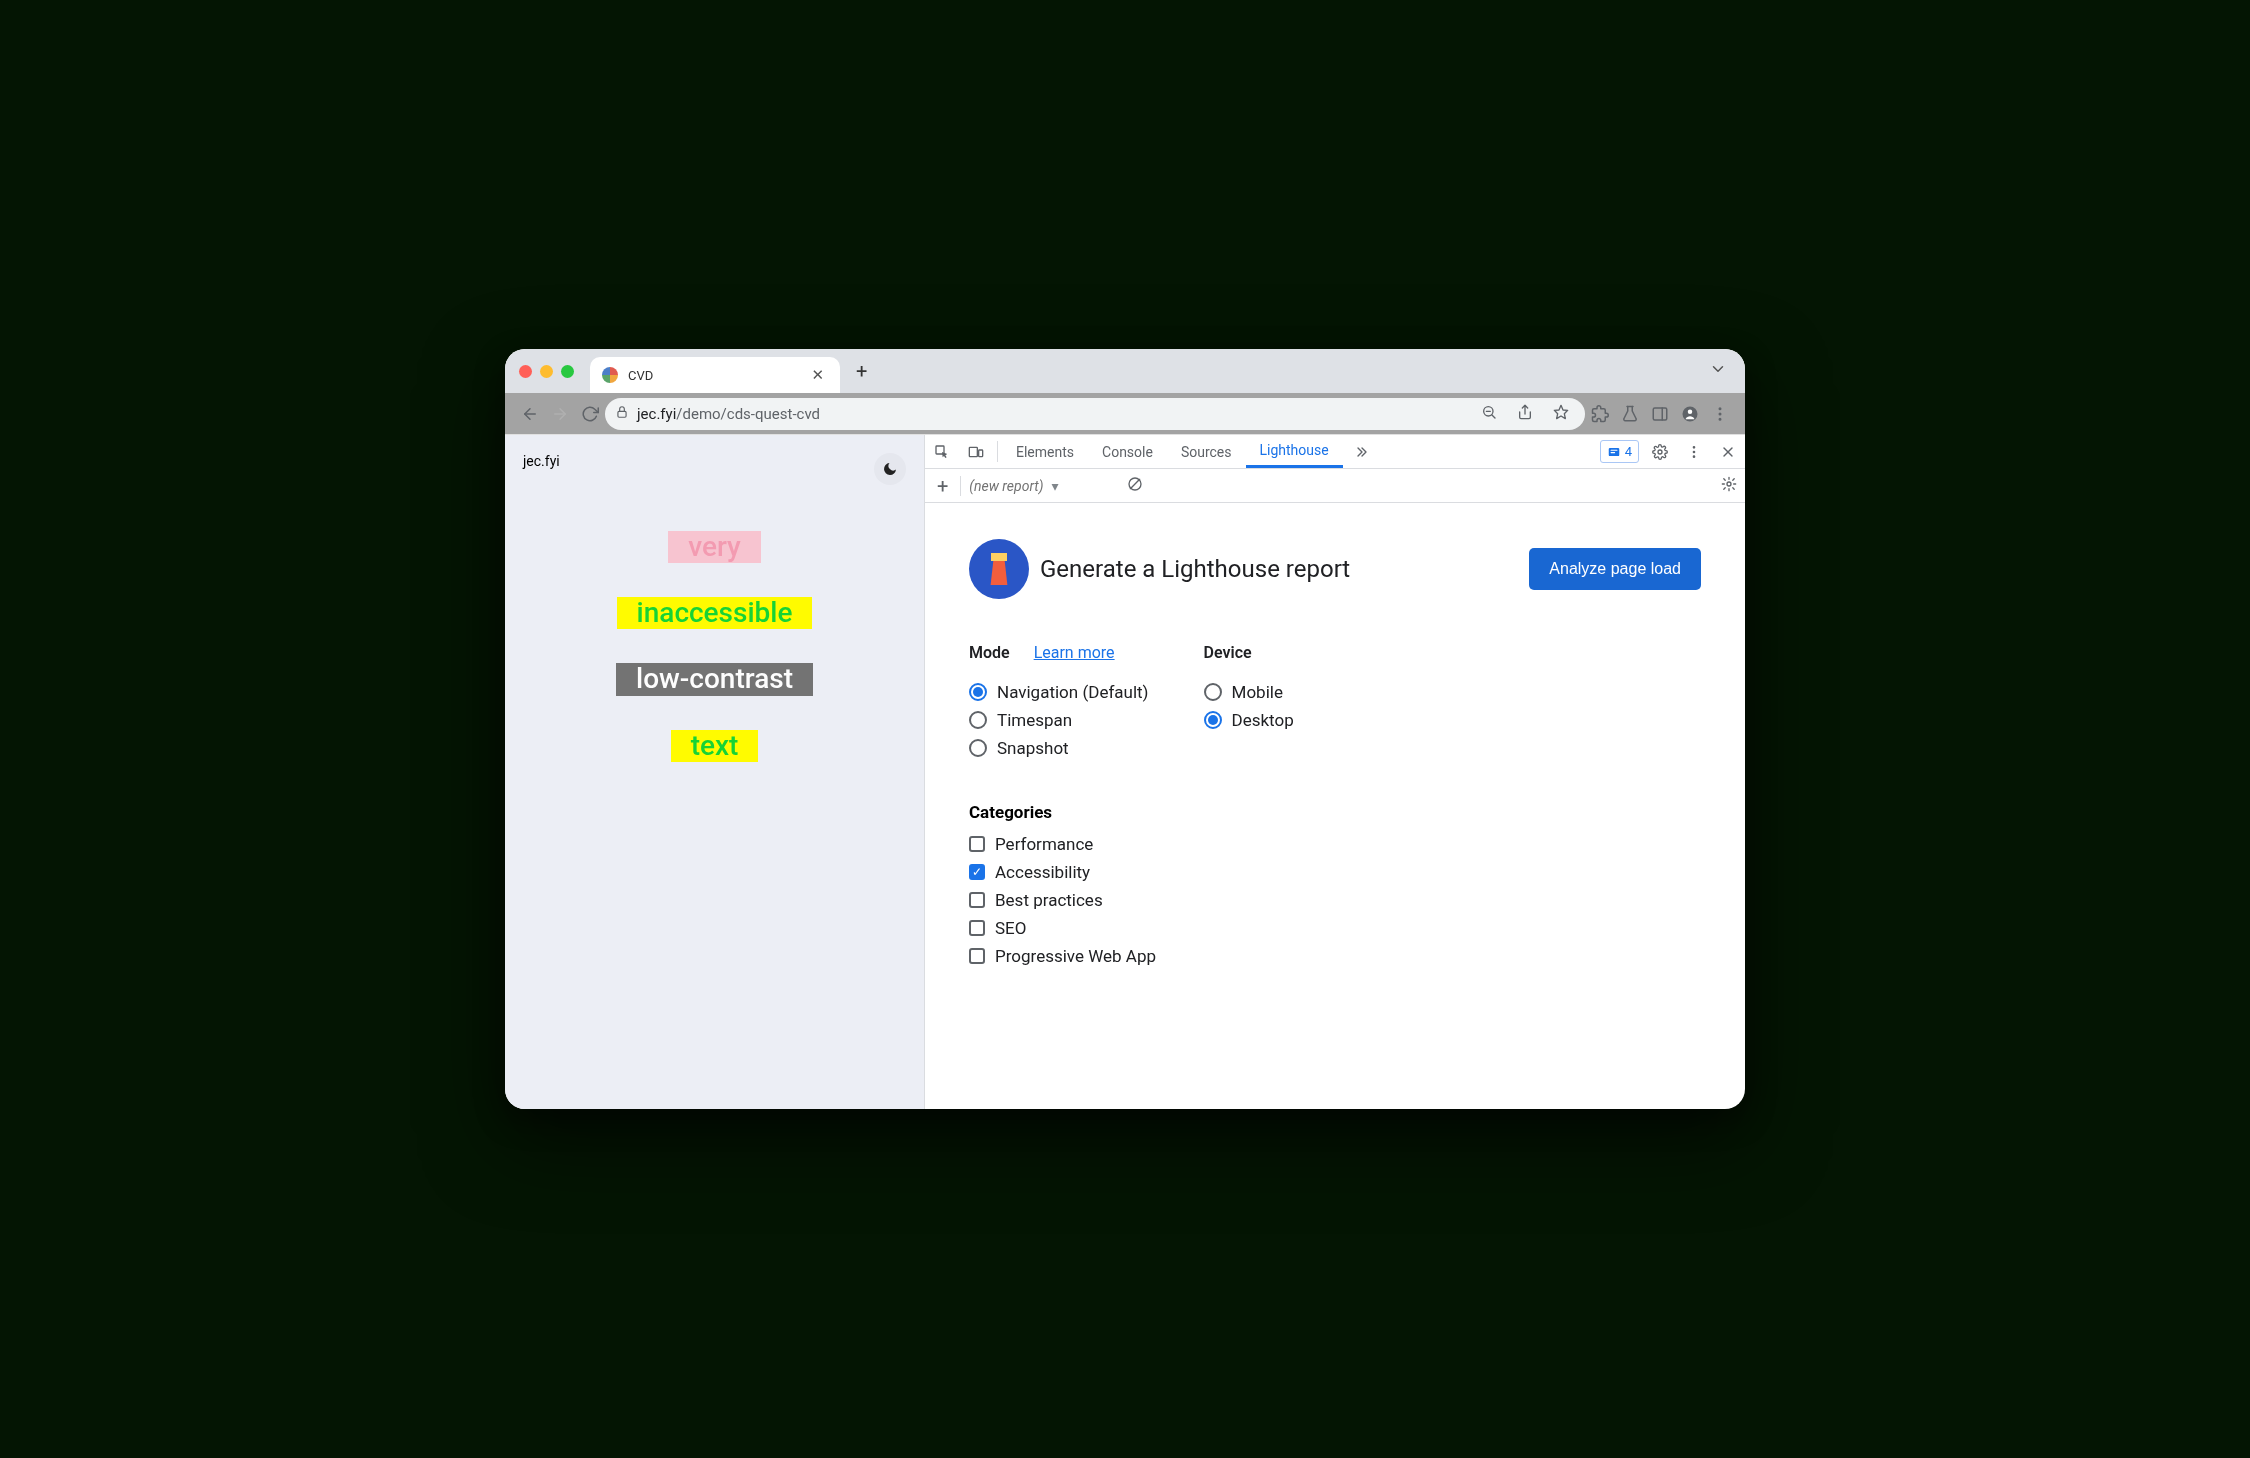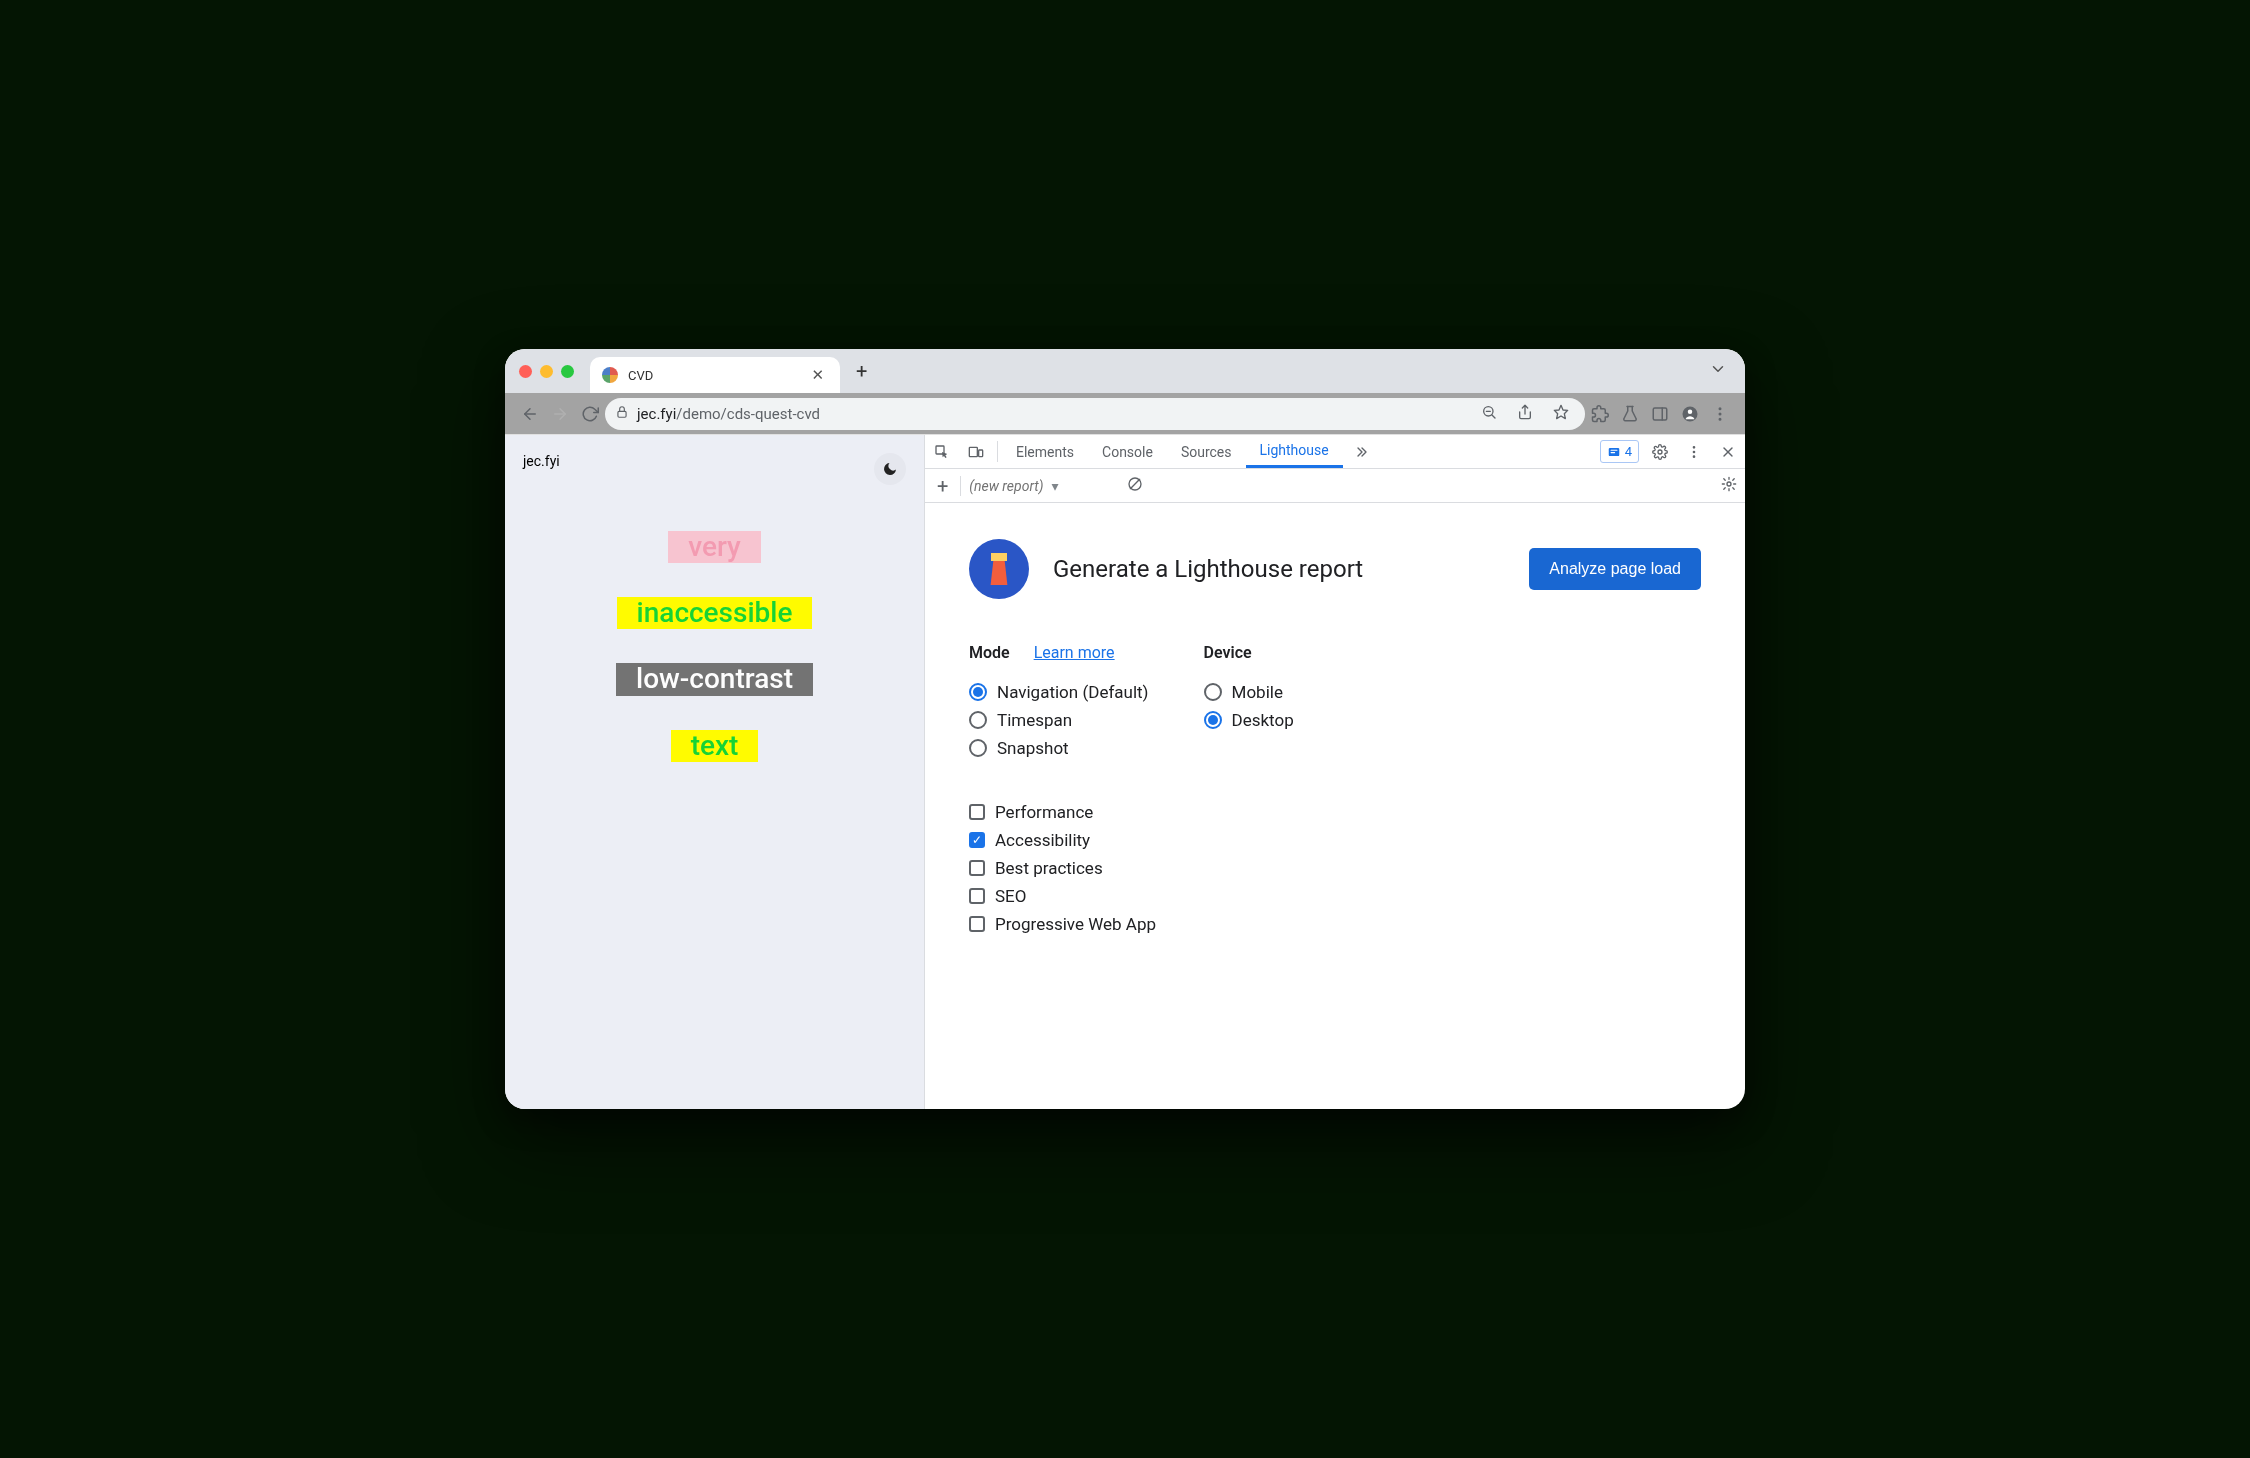--- a/index.html
+++ b/index.html
@@ -152,21 +152,21 @@
   gap: 8px;
   color:#5f6368;
   font-size: 14px;
 }
 .dt-sub .plus { font-size: 20px; padding: 0 4px; }
 .dt-sub .rep { color:#737373; font-style: italic; flex:0 0 auto; }
 .dt-sub .dd { padding-right: 60px; color:#80868b; }
 .dt-sub .sp { flex: 1; }
 
 .lh-body { flex:1; padding: 36px 44px; overflow:auto; }
-.lh-head { display:flex; align-items:center; gap: 24px; margin-bottom: 44px; }
+.lh-head { display:flex; align-items:center; gap: 11px; margin-bottom: 44px; }
 .lh-logo {
   width: 60px; height: 60px; border-radius:50%;
   background: #2a56c6;
   position: relative;
   flex:0 0 auto;
 }
 .lh-logo::before {
   content: "";
   position: absolute; left: 50%; top: 50%;
   width: 24px; height: 32px;
@@ -434,20 +434,21 @@
                 </div>
                 <div class="optrow">
                   <span class="radio on"></span>
                   <span>Desktop</span>
                 </div>
               </div>
           </div>
         </div>
 
         <div class="lh-cats">
+          <h4>Categories</h4>
           <div id="cat-opts">
               <div class="optrow">
                 <span class="chk"></span>
                 <span>Performance</span>
               </div>
               <div class="optrow">
                 <span class="chk on">✓</span>
                 <span>Accessibility</span>
               </div>
               <div class="optrow">

